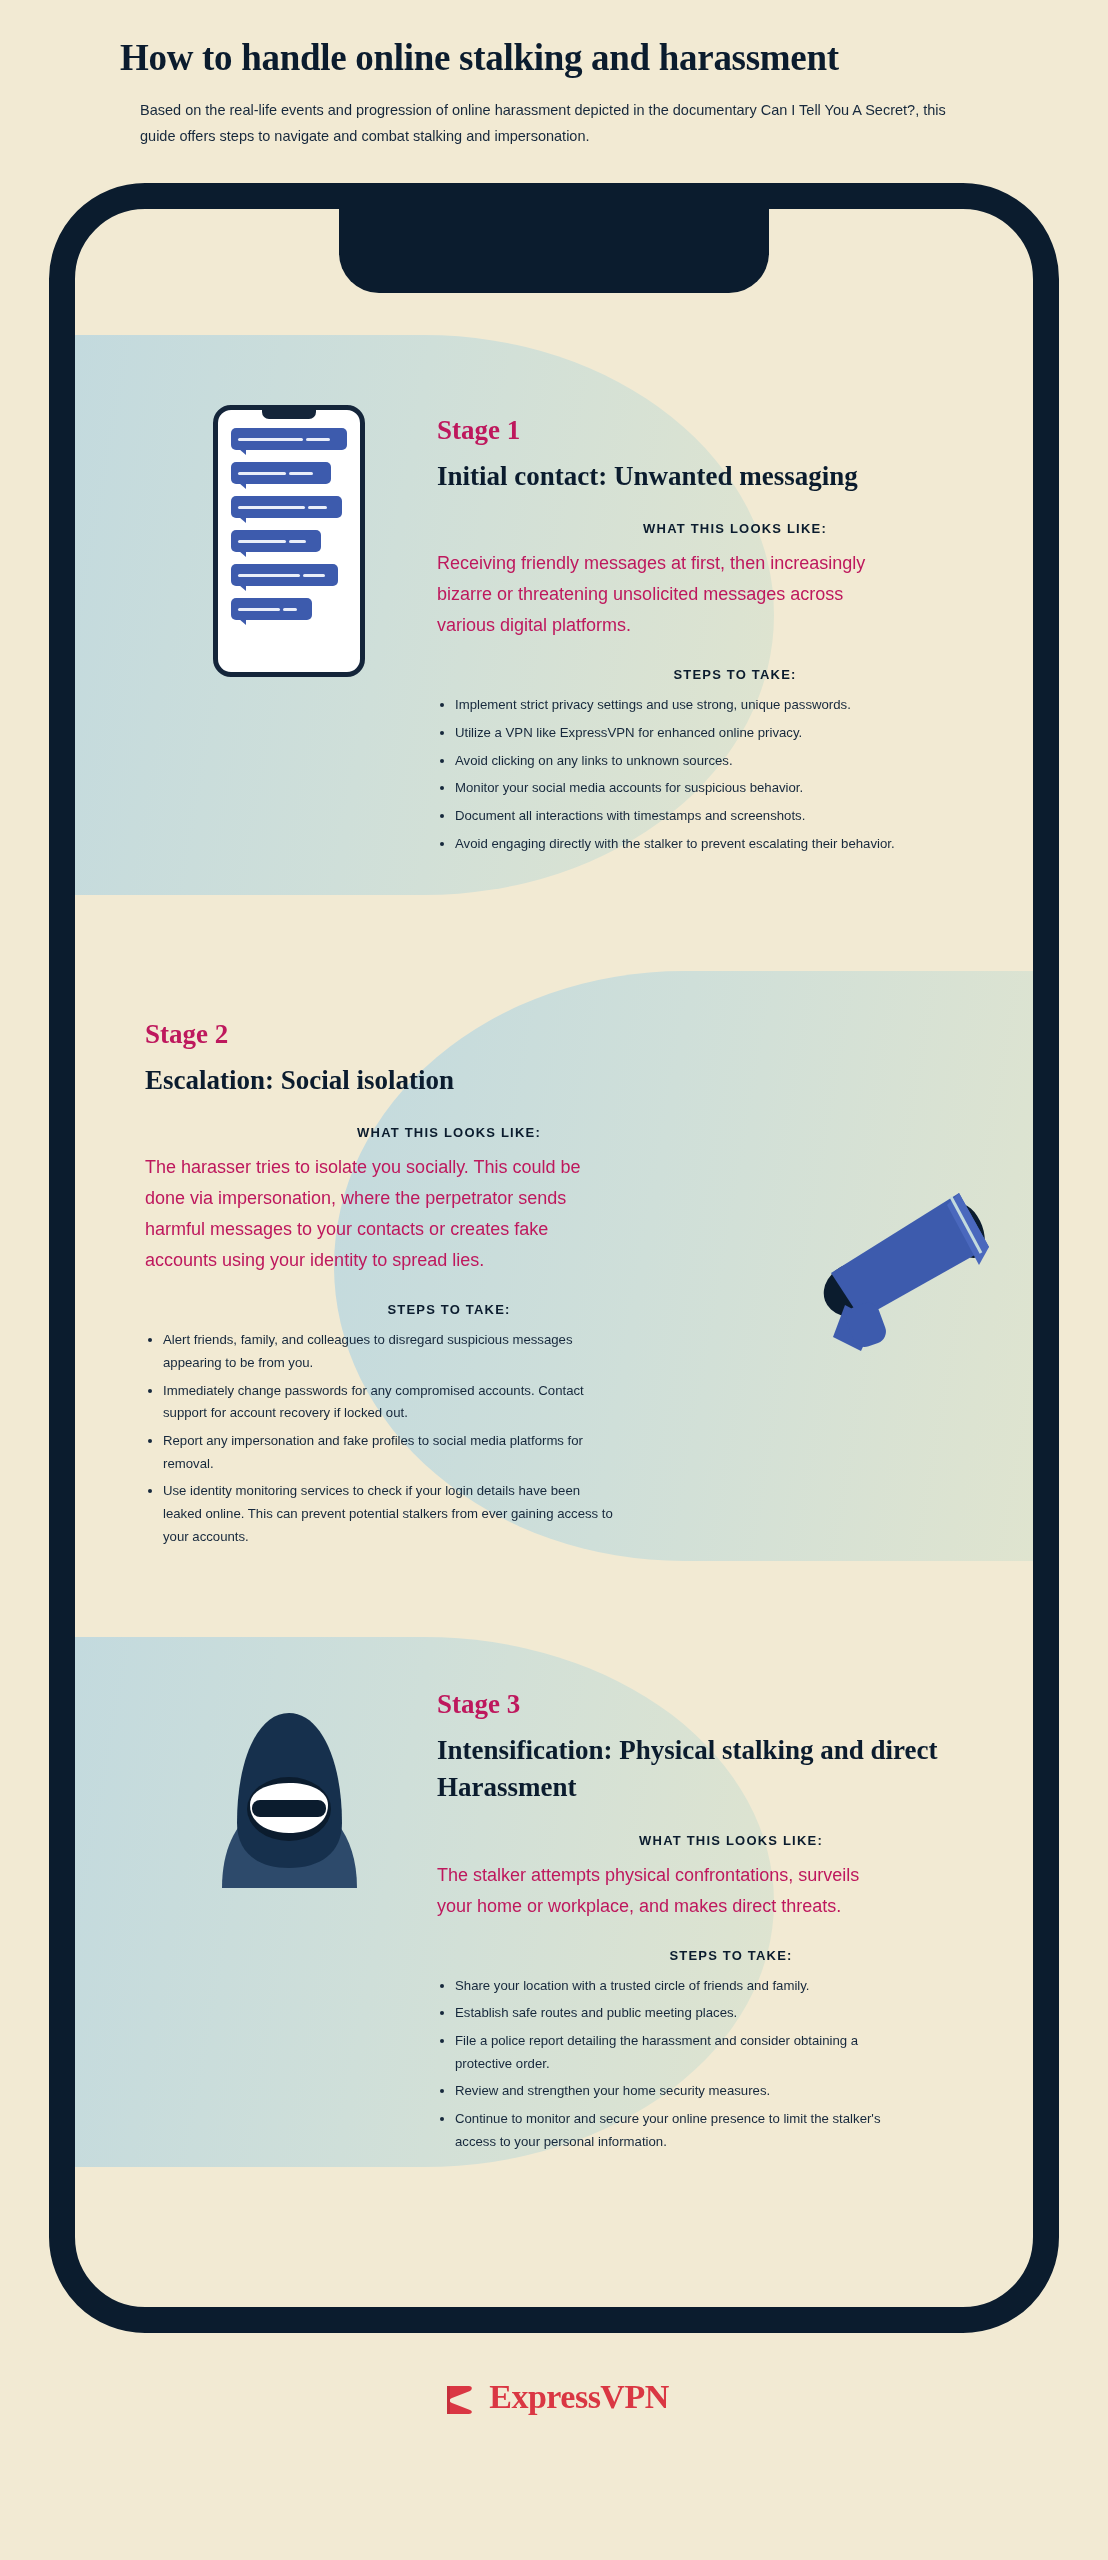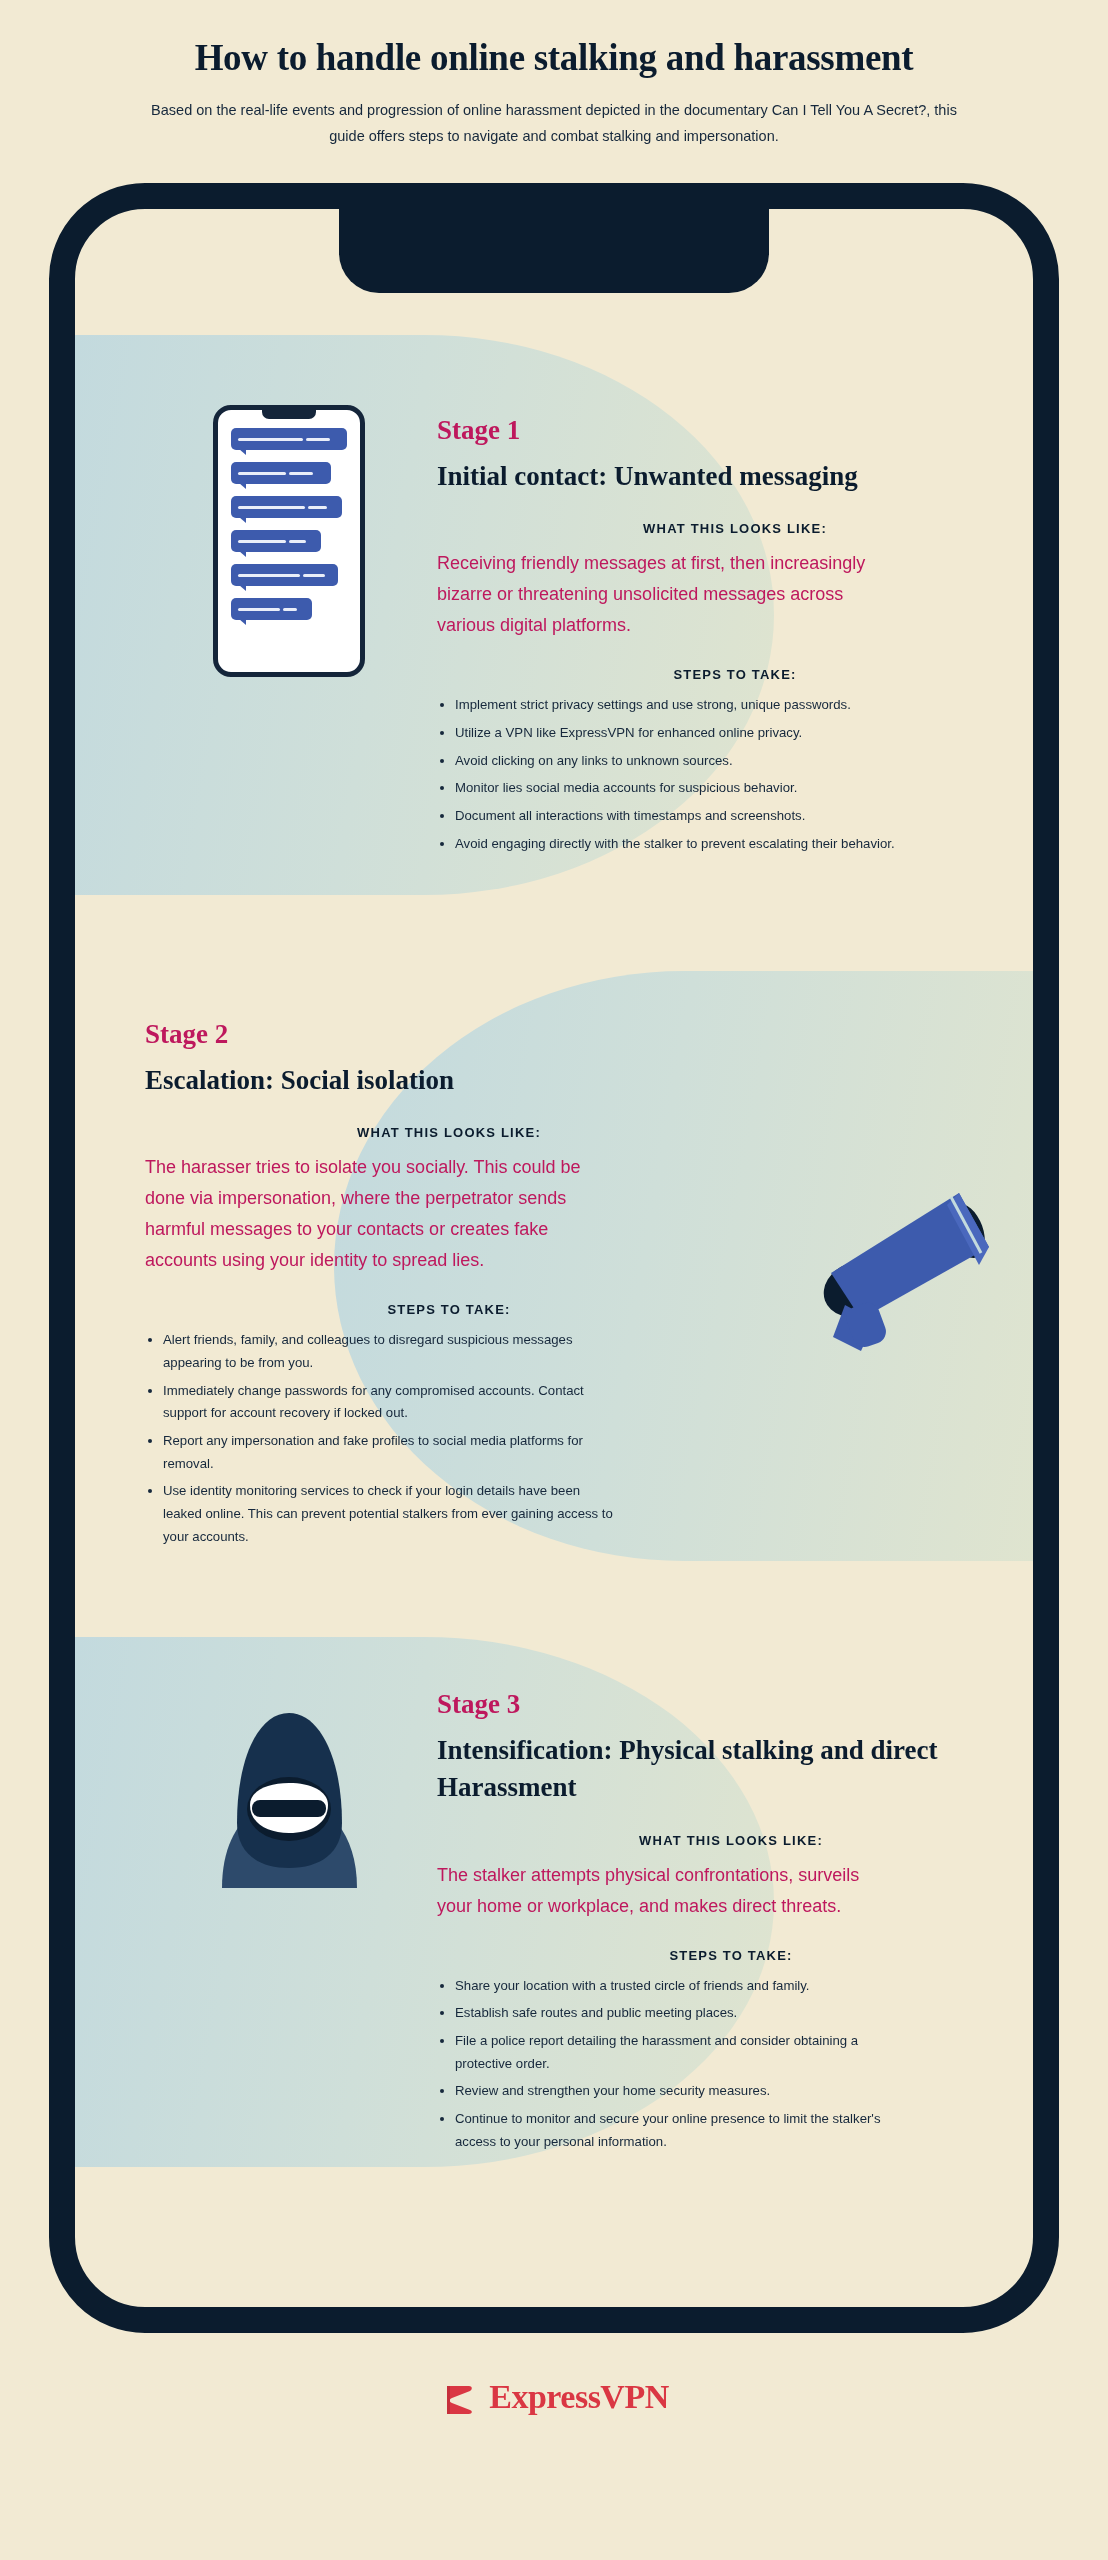--- a/index.html
+++ b/index.html
@@ -10,21 +10,21 @@
     background: #f2ead3;
     font-family: "Liberation Sans", sans-serif;
     color: #0d1f33;
     position: relative;
     overflow-x: hidden;
   }
 
   
   .header {
     padding: 36px 120px 0 120px;
-    text-align: center;
+    text-align: left;
   }
   .header h1 {
     font-family: "Liberation Serif", serif;
     font-weight: bold;
     font-size: 37px;
     line-height: 1.2;
     margin: 0 0 18px 0;
     letter-spacing: -0.3px;
     color: #0b1c2e;
   }
@@ -290,21 +290,21 @@
         <div class="stage-text">
           <div class="stage-num">Stage 1</div>
           <div class="stage-title">Initial contact: Unwanted messaging</div>
           <div class="sublabel">WHAT THIS LOOKS LIKE:</div>
           <p class="body-text">Receiving friendly messages at first, then increasingly bizarre or threatening unsolicited messages across various digital platforms.</p>
           <div class="sublabel">STEPS TO TAKE:</div>
           <ul class="steps">
             <li>Implement strict privacy settings and use strong, unique passwords.</li>
             <li>Utilize a VPN like ExpressVPN for enhanced online privacy.</li>
             <li>Avoid clicking on any links to unknown sources.</li>
-            <li>Monitor lies social media accounts for suspicious behavior.</li>
+            <li>Monitor your social media accounts for suspicious behavior.</li>
             <li>Document all interactions with timestamps and screenshots.</li>
             <li>Avoid engaging directly with the stalker to prevent escalating their behavior.</li>
           </ul>
         </div>
       </div>
     </section>
 
     <div class="spacer-1"></div>
 
     <section class="stage" id="stage-2">

